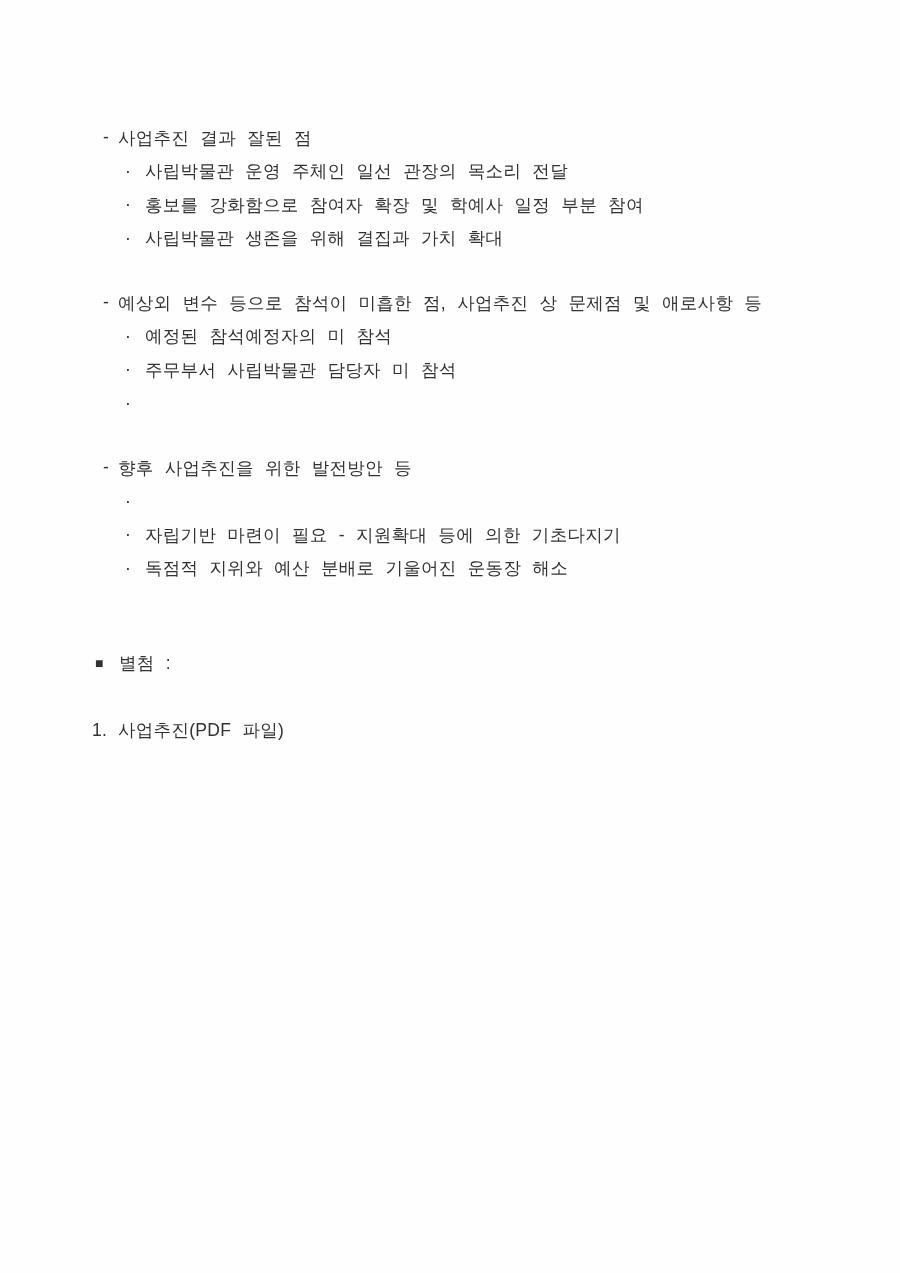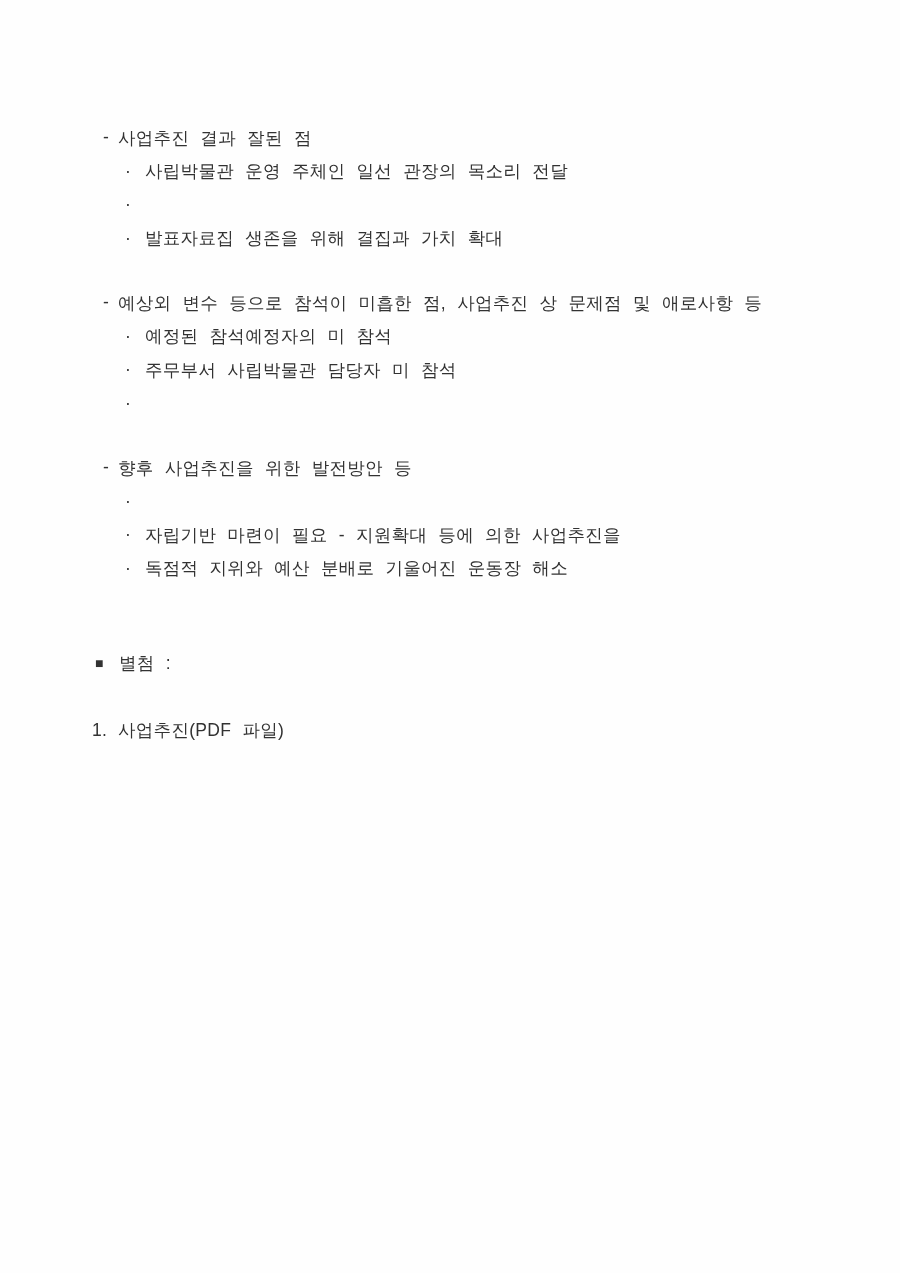--- a/index.html
+++ b/index.html
@@ -82,24 +82,25 @@
     <div class="line header">
       <span class="marker">-</span>
       <span>사업추진 결과 잘된 점</span>
     </div>
     <div class="line item">
       <span class="marker">·</span>
       <span>사립박물관 운영 주체인 일선 관장의 목소리 전달</span>
     </div>
     <div class="line item">
       <span class="marker">·</span>
+      <span>홍보를 강화함으로 참여자 확장 및 학예사 일정 부분 참여</span>
     </div>
     <div class="line item">
       <span class="marker">·</span>
-      <span>발표자료집 생존을 위해 결집과 가치 확대</span>
+      <span>사립박물관 생존을 위해 결집과 가치 확대</span>
     </div>
   </div>
 
   <div class="section sec-2">
     <div class="line header">
       <span class="marker">-</span>
       <span>예상외 변수 등으로 참석이 미흡한 점, 사업추진 상 문제점 및 애로사항 등</span>
     </div>
     <div class="line item">
       <span class="marker">·</span>
@@ -117,21 +118,21 @@
   <div class="section sec-3">
     <div class="line header">
       <span class="marker">-</span>
       <span>향후 사업추진을 위한 발전방안 등</span>
     </div>
     <div class="line item">
       <span class="marker">·</span>
     </div>
     <div class="line item">
       <span class="marker">·</span>
-      <span>자립기반 마련이 필요 - 지원확대 등에 의한 사업추진을</span>
+      <span>자립기반 마련이 필요 - 지원확대 등에 의한 기초다지기</span>
     </div>
     <div class="line item">
       <span class="marker">·</span>
       <span>독점적 지위와 예산 분배로 기울어진 운동장 해소</span>
     </div>
   </div>
 
   <div class="attach-line">
     <span class="square-marker">■</span>
     <span>별첨 :</span>

